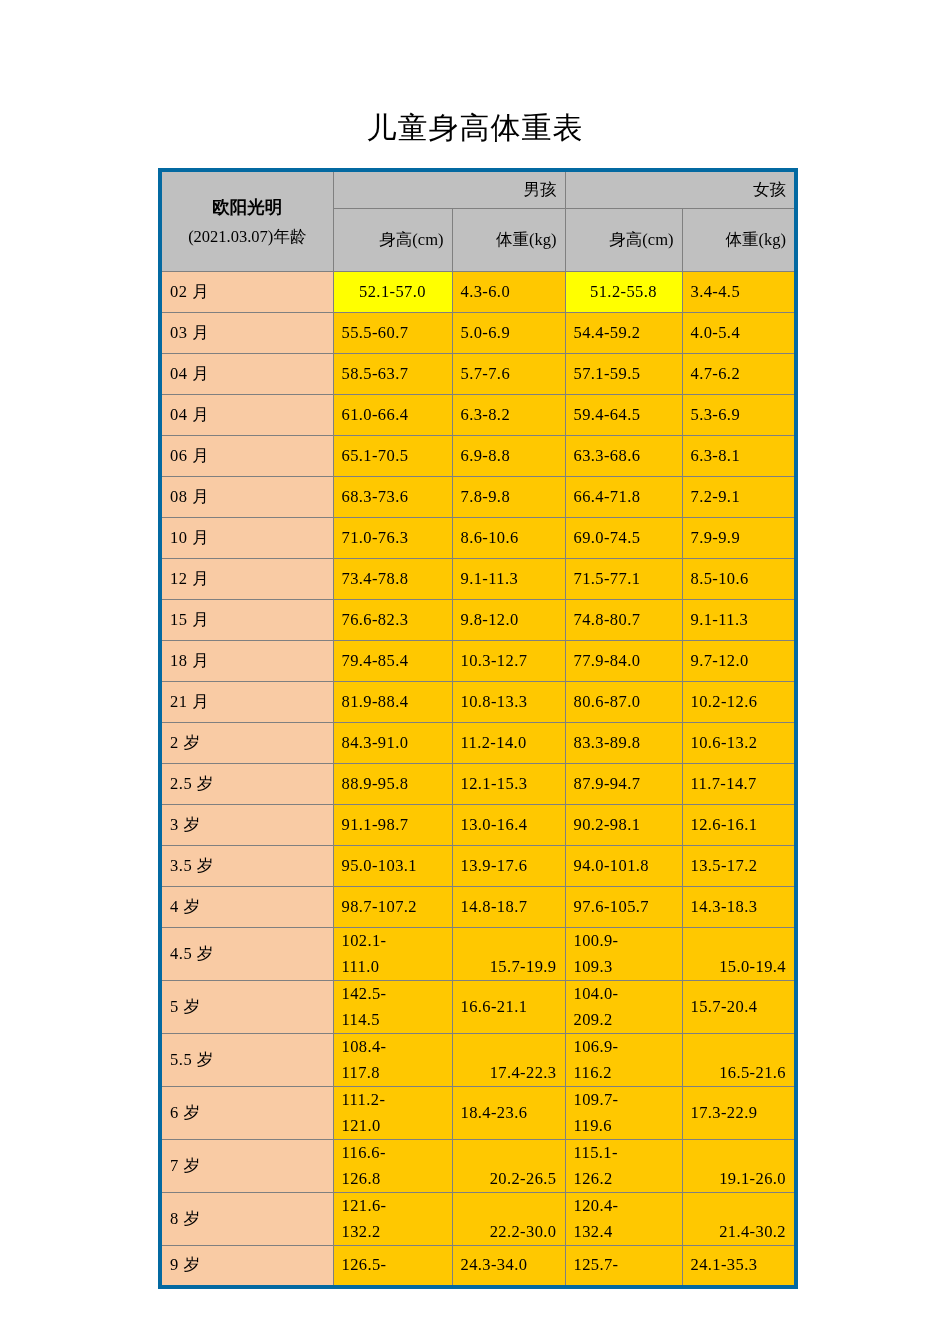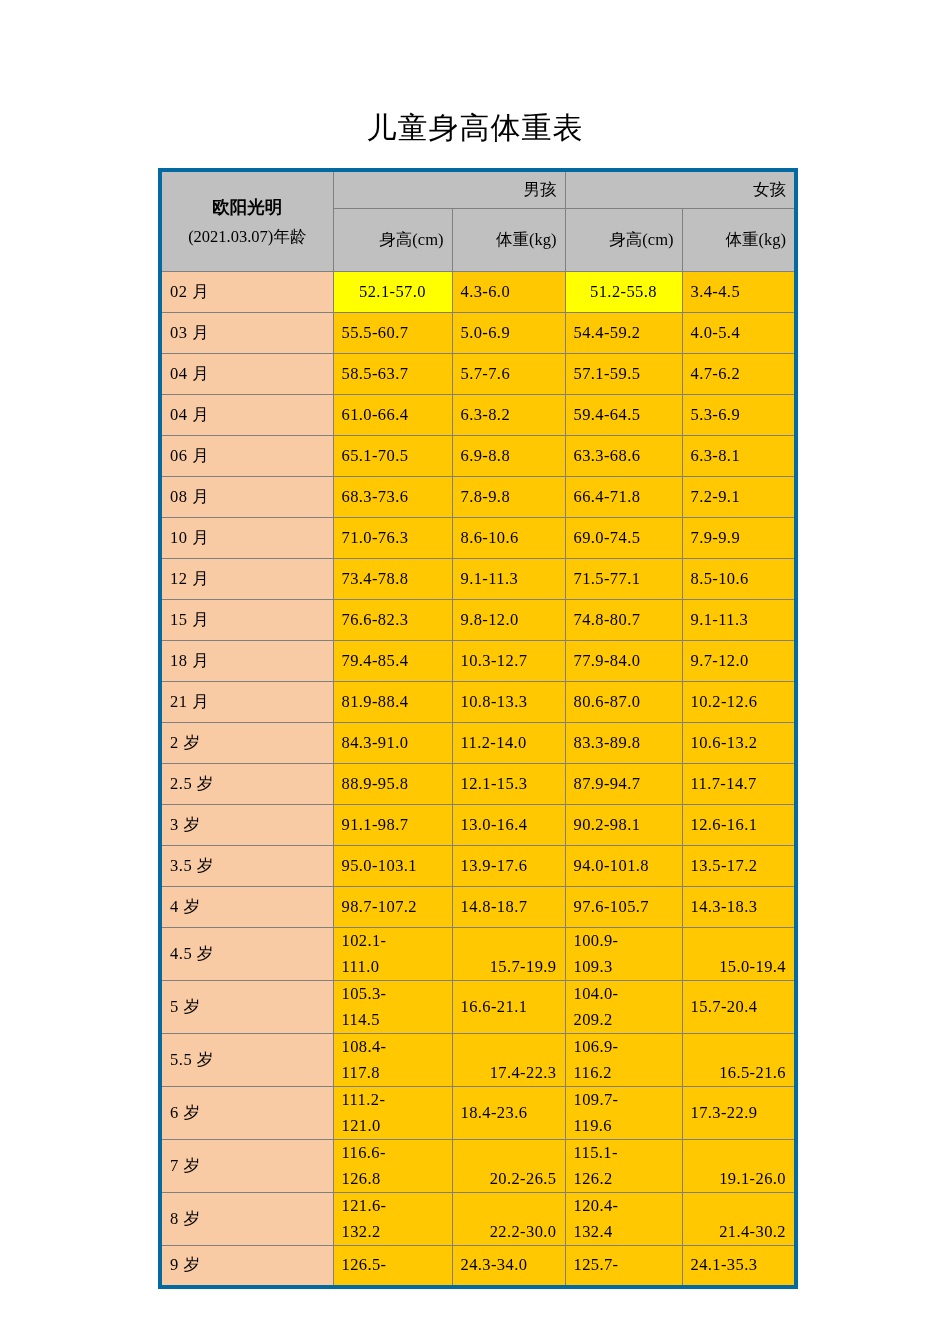--- a/index.html
+++ b/index.html
@@ -287,21 +287,21 @@
             <td class="val clipped">
               <span class="clip-inner">15.7-19.9</span>
             </td>
             <td class="val wrapped"><span>100.9-</span><br><span>109.3</span></td>
             <td class="val clipped">
               <span class="clip-inner">15.0-19.4</span>
             </td>
           </tr>
           <tr class="r-wrap">
             <td class="age-cell">5 岁</td>
-            <td class="val wrapped"><span>105.3-</span><br><span>114.5</span></td>
+            <td class="val wrapped"><span>142.5-</span><br><span>114.5</span></td>
             <td class="val">16.6-21.1</td>
             <td class="val wrapped"><span>104.0-</span><br><span>209.2</span></td>
             <td class="val">15.7-20.4</td>
           </tr>
           <tr class="r-wrap">
             <td class="age-cell">5.5 岁</td>
             <td class="val wrapped"><span>108.4-</span><br><span>117.8</span></td>
             <td class="val clipped">
               <span class="clip-inner">17.4-22.3</span>
             </td>

